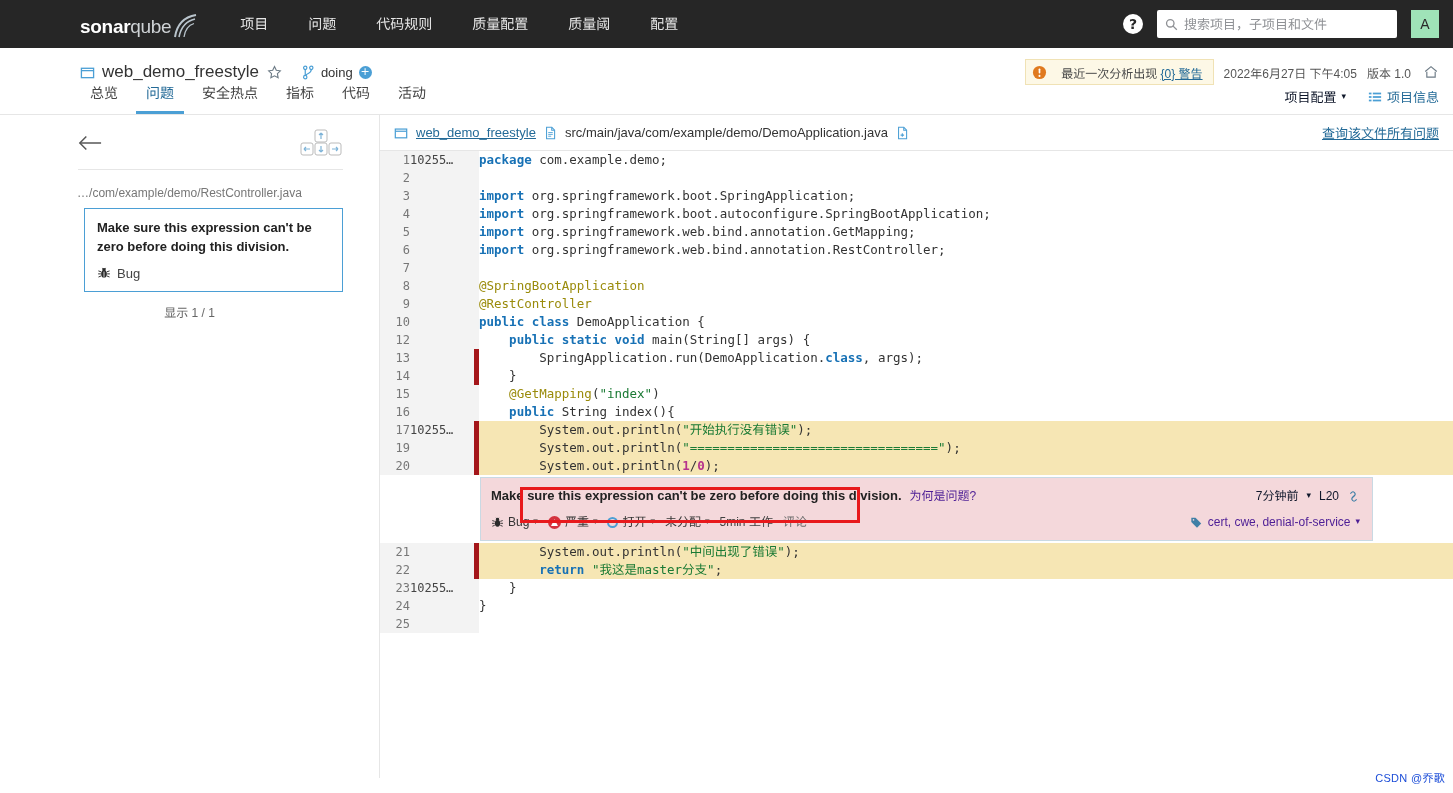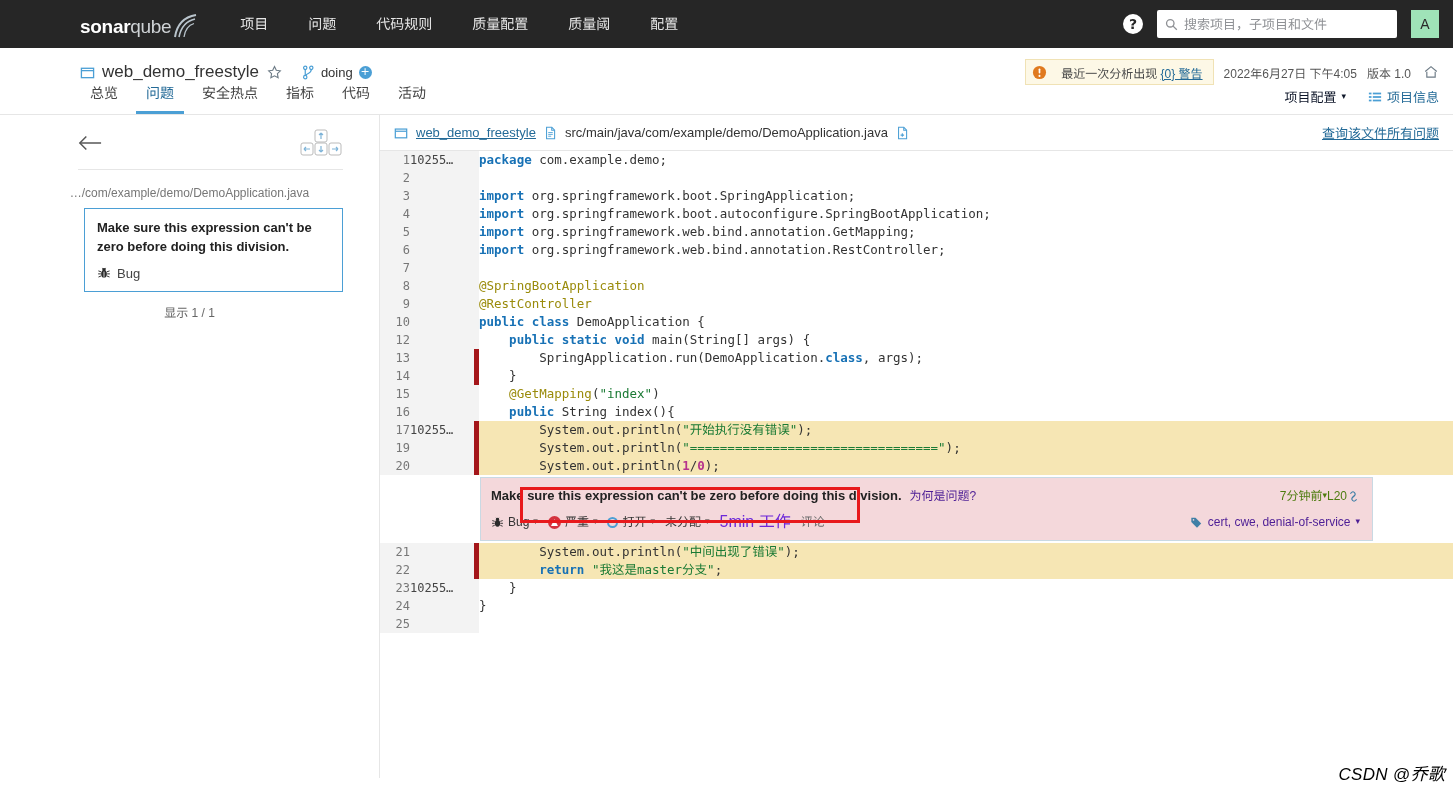--- a/index.html
+++ b/index.html
@@ -144,34 +144,34 @@
 
   
   tr.issue-row td { background: #fff; }
   .issue-box {
     margin: 2px 80px 2px 100px; background: #f4d8db; border: 1px solid #c9d9e3;
     padding: 9px 12px 9px 10px; font-family: "Liberation Sans", sans-serif;
   }
   .ib-line1 { display: flex; align-items: baseline; }
   .ib-msg { font-size: 13px; color: #222; font-weight: 700; }
   .ib-why { font-size: 12px; color: #4c1d95; margin-left: 8px; cursor: pointer; }
-  .ib-right { margin-left: auto; display: flex; align-items: center; font-size: 12px; color: #4d7c0f; }
+  .ib-right { margin-left: auto; display: flex; align-items: center; gap: 8px; font-size: 12px; color: #0f172a; }
   .ib-line2 { display: flex; align-items: center; margin-top: 8px; gap: 10px; }
   .ib-pill { display: flex; align-items: center; gap: 4px; font-size: 12px; color: #333; cursor: pointer; }
-  .ib-plain { font-size: 16px; color: #6d28d9; }
+  .ib-plain { font-size: 12px; color: #404040; }
   .ib-muted { font-size: 12px; color: #6c6c6c; cursor: pointer; }
   .ib-tags { margin-left: auto; display: flex; align-items: center; gap: 5px; font-size: 12px; color: #4c1d95; cursor: pointer; }
   .circle-open { width: 11px; height: 11px; border: 2px solid #4b9fd5; border-radius: 50%; display: inline-block; }
   .sev-ic {
     width: 13px; height: 13px; border-radius: 50%; background: #d4333f; color: #fff;
     font-size: 9px; line-height: 13px; text-align: center; font-family: "DejaVu Sans", sans-serif;
   }
   .watermark {
-    position: absolute; right: 8px; bottom: 8px; font-size: 17px; color: #000000;
-    user-select: none; letter-spacing: 0.3px; font-style: italic;
+    position: absolute; right: 8px; bottom: 8px; font-size: 11px; color: #1d4ed8;
+    user-select: none; letter-spacing: 0.3px;
   }
 </style>
 </head>
 <body>
 
 <div class="globalnav">
   <div class="logo">
     <div class="logo-text">
       <span class="lite">sonar</span><span class="dim">qube</span>
     </div>
@@ -297,21 +297,21 @@
           <rect x="16" y="14" width="12" height="12" rx="2" fill="#fff" stroke="#bbb"></rect>
           <rect x="30" y="14" width="12" height="12" rx="2" fill="#fff" stroke="#bbb"></rect>
           <path d="M22 10V4M22 4l-2 2M22 4l2 2" stroke="#7fb4d8" stroke-width="1.2" fill="none"></path>
           <path d="M22 17v6M22 23l-2-2M22 23l2-2" stroke="#7fb4d8" stroke-width="1.2" fill="none"></path>
           <path d="M11 20H5M5 20l2-2M5 20l2 2" stroke="#7fb4d8" stroke-width="1.2" fill="none"></path>
           <path d="M33 20h6M39 20l-2-2M39 20l-2 2" stroke="#7fb4d8" stroke-width="1.2" fill="none"></path>
         </svg>
       </span>
     </div>
     <div class="sb-divider"></div>
-    <div class="sb-path">…/com/example/demo/DemoApplication.java</div>
+    <div class="sb-path">…/com/example/demo/RestController.java</div>
     <div class="issue-card">
       <div class="issue-card-msg">Make sure this expression can't be zero before doing this division.</div>
       <div class="issue-card-type">
         <svg width="14" height="14" viewBox="0 0 16 16">
           <ellipse cx="8" cy="9" rx="3.3" ry="4.2" fill="#2b2b2b"></ellipse>
           <circle cx="8" cy="4.3" r="2" fill="#2b2b2b"></circle>
           <path d="M6.3 2.2L7.2 3.6M9.7 2.2L8.8 3.6" stroke="#2b2b2b" stroke-width="1.1"></path>
           <path d="M4.6 6.6L1.6 5.6M4.4 9L1.3 9M4.6 11.4L1.7 12.6" stroke="#2b2b2b" stroke-width="1.1"></path>
           <path d="M11.4 6.6l3-1M11.6 9l3.1 0M11.4 11.4l2.9 1.2" stroke="#2b2b2b" stroke-width="1.1"></path>
           <path d="M8 6.4v6" stroke="#fff" stroke-width="0.9"></path>

